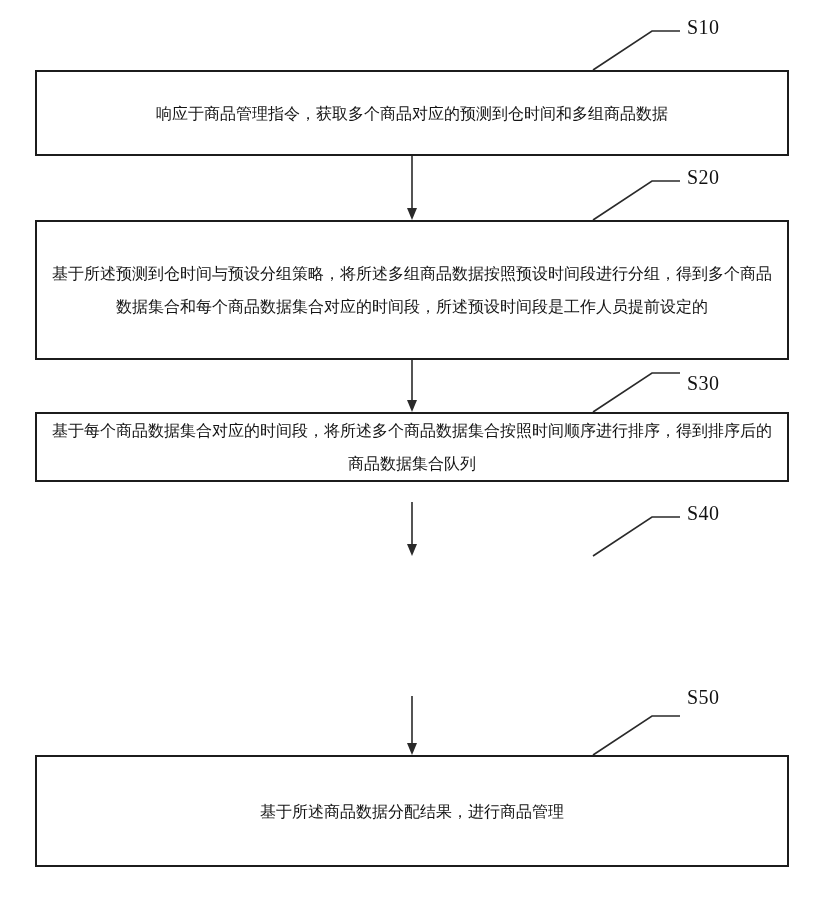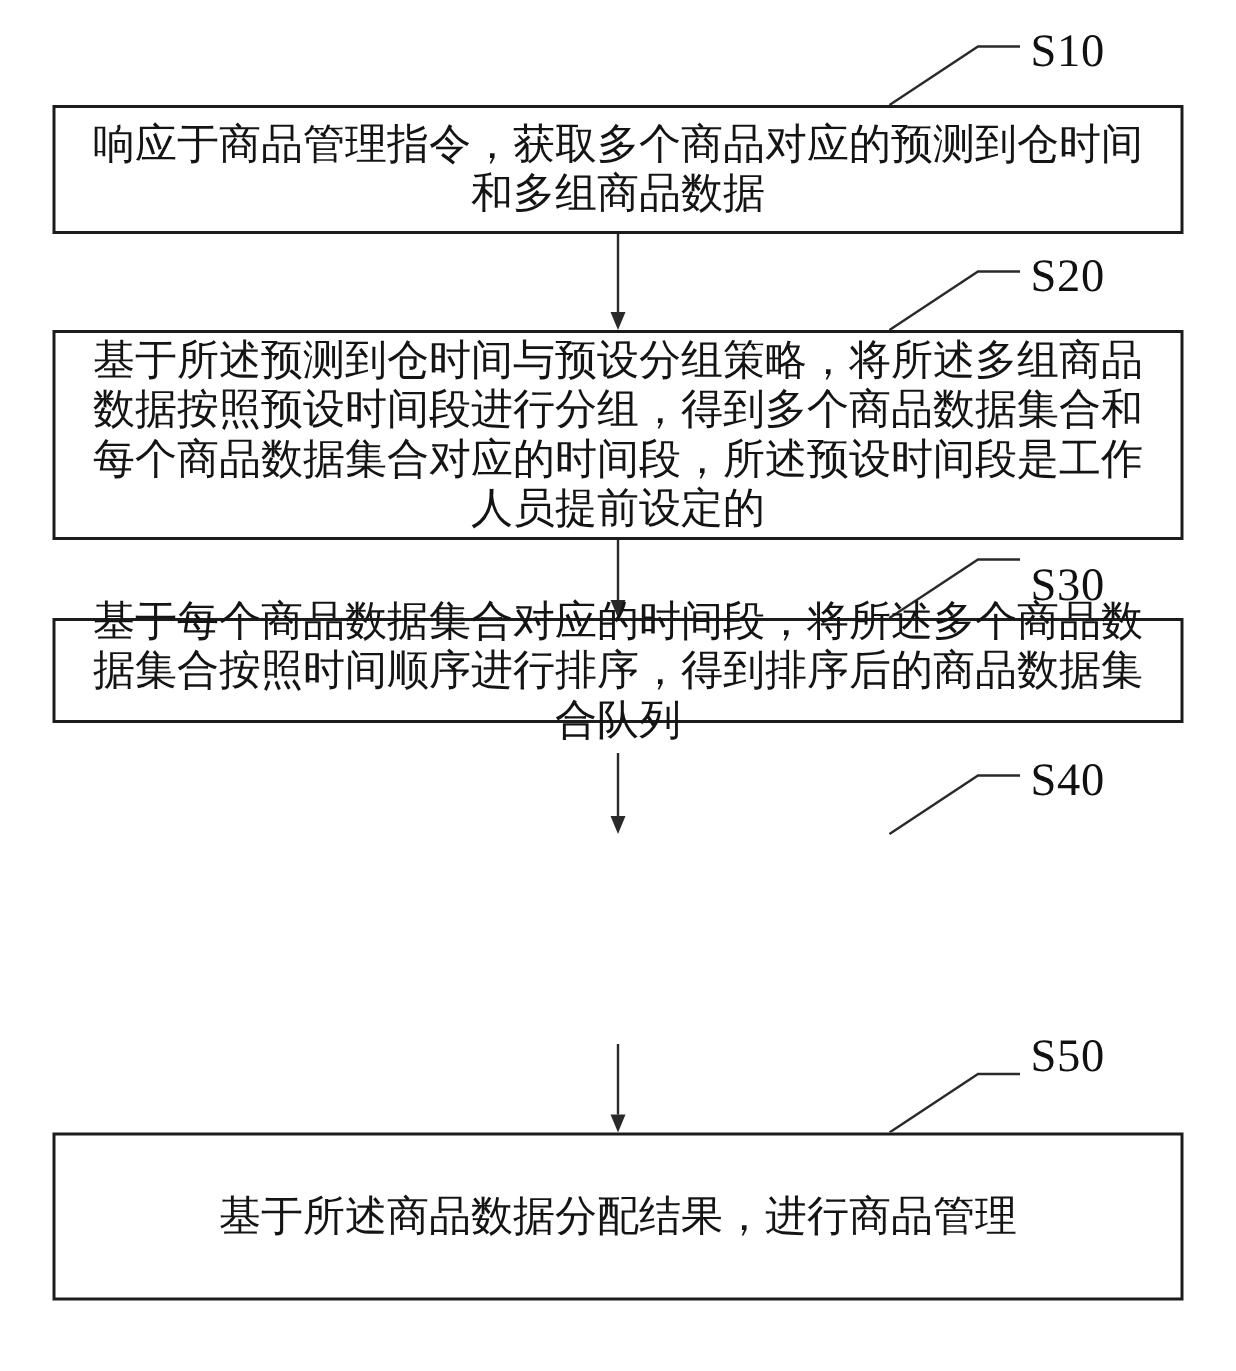--- a/index.html
+++ b/index.html
@@ -31,39 +31,39 @@
     stroke: #2a2a2a;
     stroke-width: 1.6;
   }
   .overlay .arrow-head {
     fill: #2a2a2a;
     stroke: none;
   }
   .step-label {
     position: absolute;
     left: 687px;
-    font-size: 31px;
+    font-size: 20px;
     letter-spacing: 0.5px;
     color: #111111;
     white-space: nowrap;
   }
   .box {
     position: absolute;
     left: 35px;
     width: 754px;
     box-sizing: border-box;
     border: 2px solid #1c1c1c;
     background: #ffffff;
     display: flex;
     align-items: center;
     justify-content: center;
   }
   .box-text {
     padding: 4px 12px;
-    font-size: 28px;
+    font-size: 16px;
     line-height: 33px;
     text-align: center;
     color: #141414;
   }
 </style>
 </head>
 <body>
 
 <div class="page">
 

